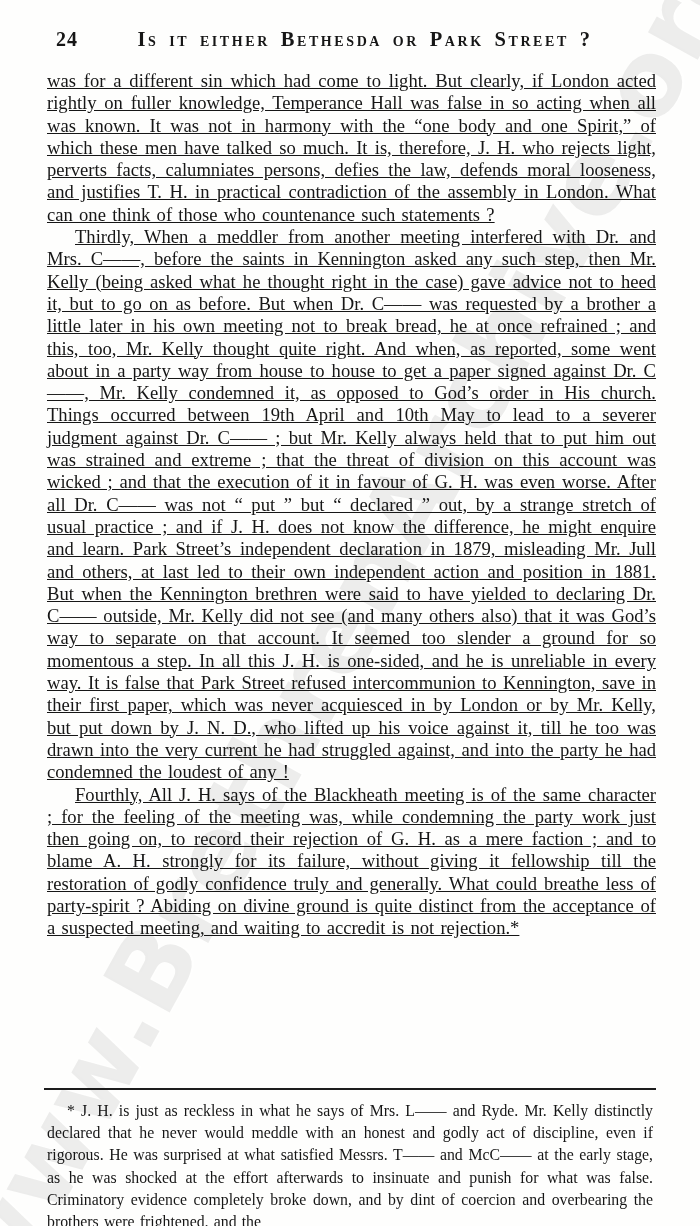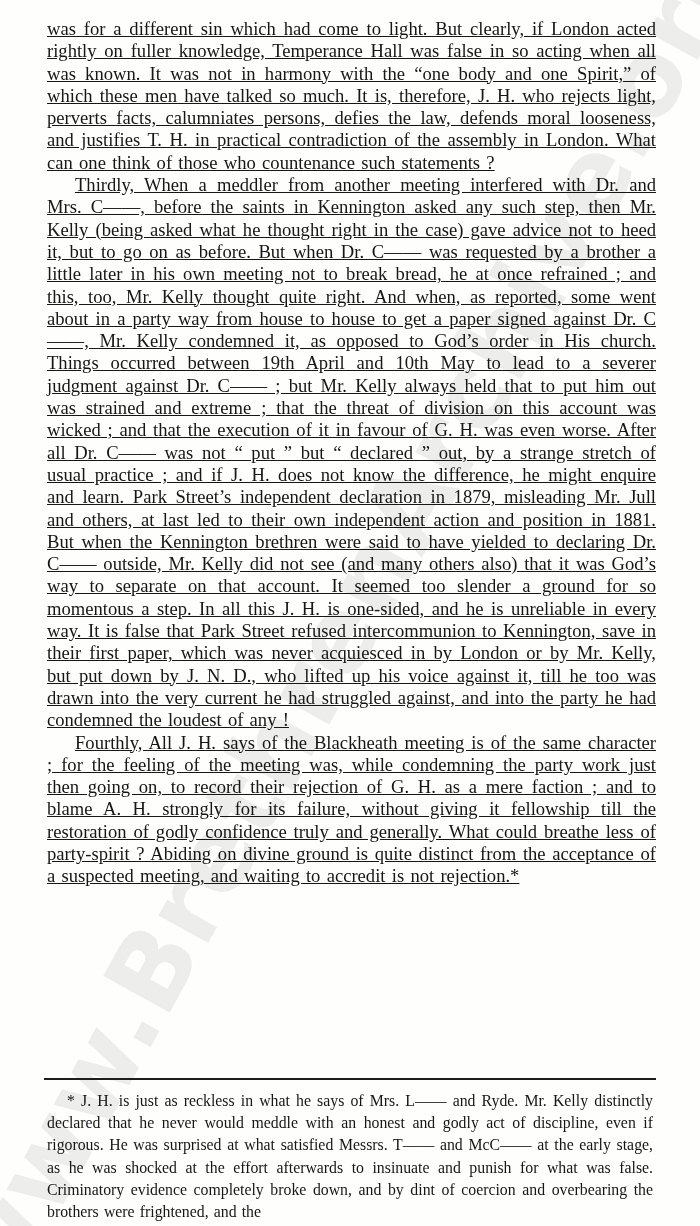--- a/index.html
+++ b/index.html
@@ -101,20 +101,24 @@
 </style>
 </head>
 <body>
 
 <div class="page">
 
   <div class="watermark">www.BrethrenArchive.org</div>
 
   <div class="content-layer">
 
+    <div class="header">
+      <span class="pagenum">24</span>
+      <span class="running-title">Is it either Bethesda or Park Street ?</span>
+    </div>
 
     <div class="text-block">
       <p class="para first">was for a different sin which had come to light.  But clearly, if London acted rightly on fuller knowledge, Temperance Hall was false in so acting when all was known.  It was not in harmony with the “one body and one Spirit,” of which these men have talked so much.  It is, therefore, J. H. who rejects light, perverts facts, calumniates persons, defies the law, defends moral looseness, and justifies T. H. in practical contradiction of the assembly in London.  What can one think of those who countenance such statements ?</p>
       <p class="para">Thirdly, When a meddler from another meeting interfered with Dr. and Mrs. C——, before the saints in Kennington asked any such step, then Mr. Kelly (being asked what he thought right in the case) gave advice not to heed it, but to go on as before.  But when Dr. C—— was requested by a brother a little later in his own meeting not to break bread, he at once refrained ; and this, too, Mr. Kelly thought quite right.  And when, as reported, some went about in a party way from house to house to get a paper signed against Dr. C——, Mr. Kelly condemned it, as opposed to God’s order in His church.  Things occurred between 19th April and 10th May to lead to a severer judgment against Dr. C—— ; but Mr. Kelly always held that to put him out was strained and extreme ; that the threat of division on this account was wicked ; and that the execution of it in favour of G. H. was even worse.  After all Dr. C—— was not “ put ” but “ declared ” out, by a strange stretch of usual practice ; and if J. H. does not know the difference, he might enquire and learn.  Park Street’s independent declaration in 1879, misleading Mr. Jull and others, at last led to their own independent action and position in 1881.  But when the Kennington brethren were said to have yielded to declaring Dr. C—— outside, Mr. Kelly did not see (and many others also) that it was God’s way to separate on that account.  It seemed too slender a ground for so momentous a step.  In all this J. H. is one-sided, and he is unreliable in every way.  It is false that Park Street refused intercommunion to Kennington, save in their first paper, which was never acquiesced in by London or by Mr. Kelly, but put down by J. N. D., who lifted up his voice against it, till he too was drawn into the very current he had struggled against, and into the party he had condemned the loudest of any !</p>
       <p class="para">Fourthly, All J. H. says of the Blackheath meeting is of the same character ; for the feeling of the meeting was, while condemning the party work just then going on, to record their rejection of G. H. as a mere faction ; and to blame A. H. strongly for its failure, without giving it fellowship till the restoration of godly confidence truly and generally.  What could breathe less of party-spirit ?  Abiding on divine ground is quite distinct from the acceptance of a suspected meeting, and waiting to accredit is not rejection.*</p>
     </div>
 
     <div class="footnote-section">
       <hr class="footnote-rule">
       <p class="footnote">* J. H. is just as reckless in what he says of Mrs. L—— and Ryde.  Mr. Kelly distinctly declared that he never would meddle with an honest and godly act of discipline, even if rigorous.  He was surprised at what satisfied Messrs. T—— and McC—— at the early stage, as he was shocked at the effort afterwards to insinuate and punish for what was false.  Criminatory evidence completely broke down, and by dint of coercion and overbearing the brothers were frightened, and the</p>

